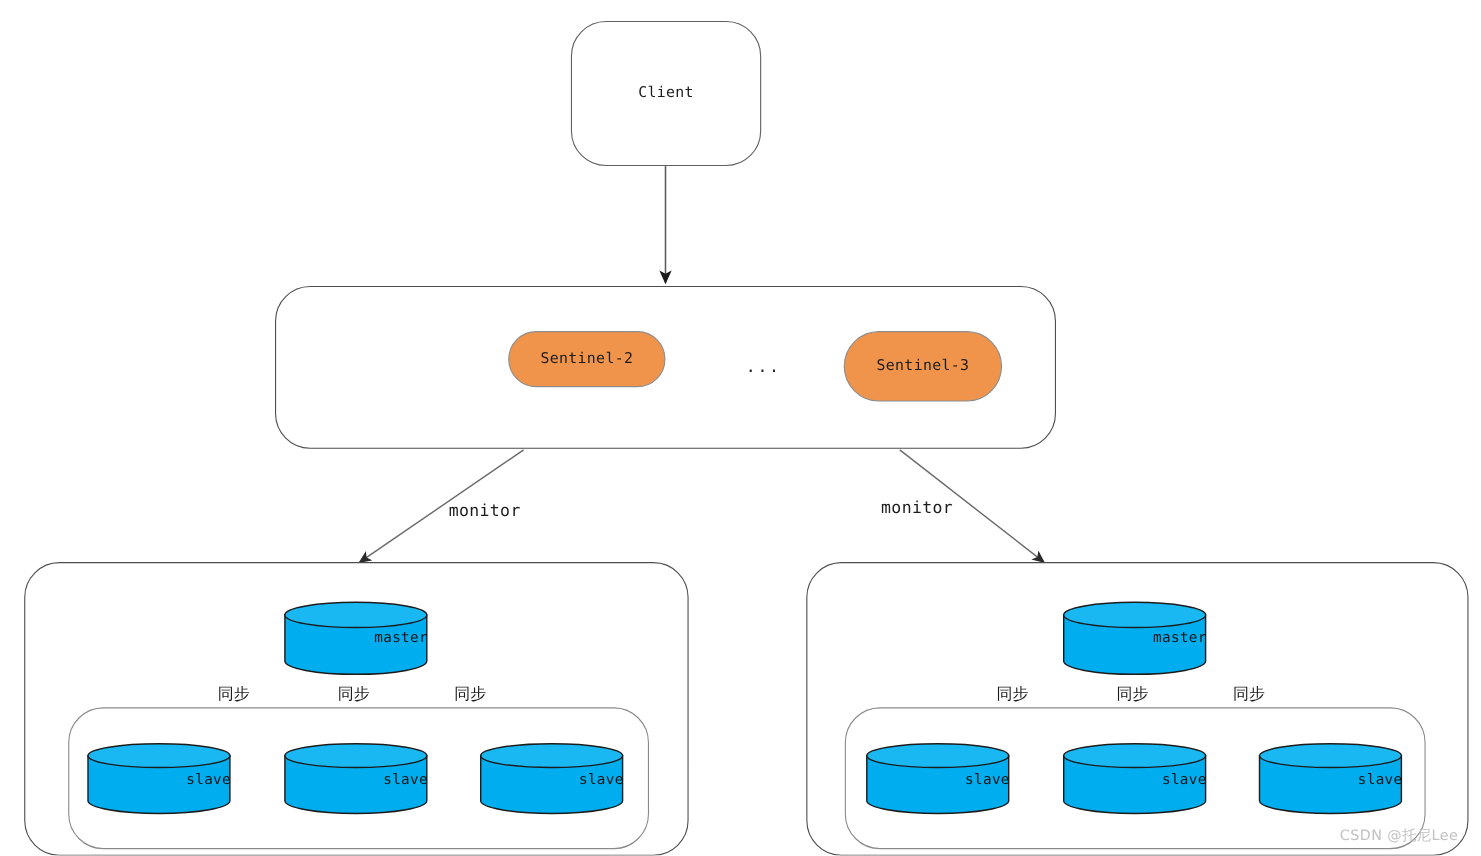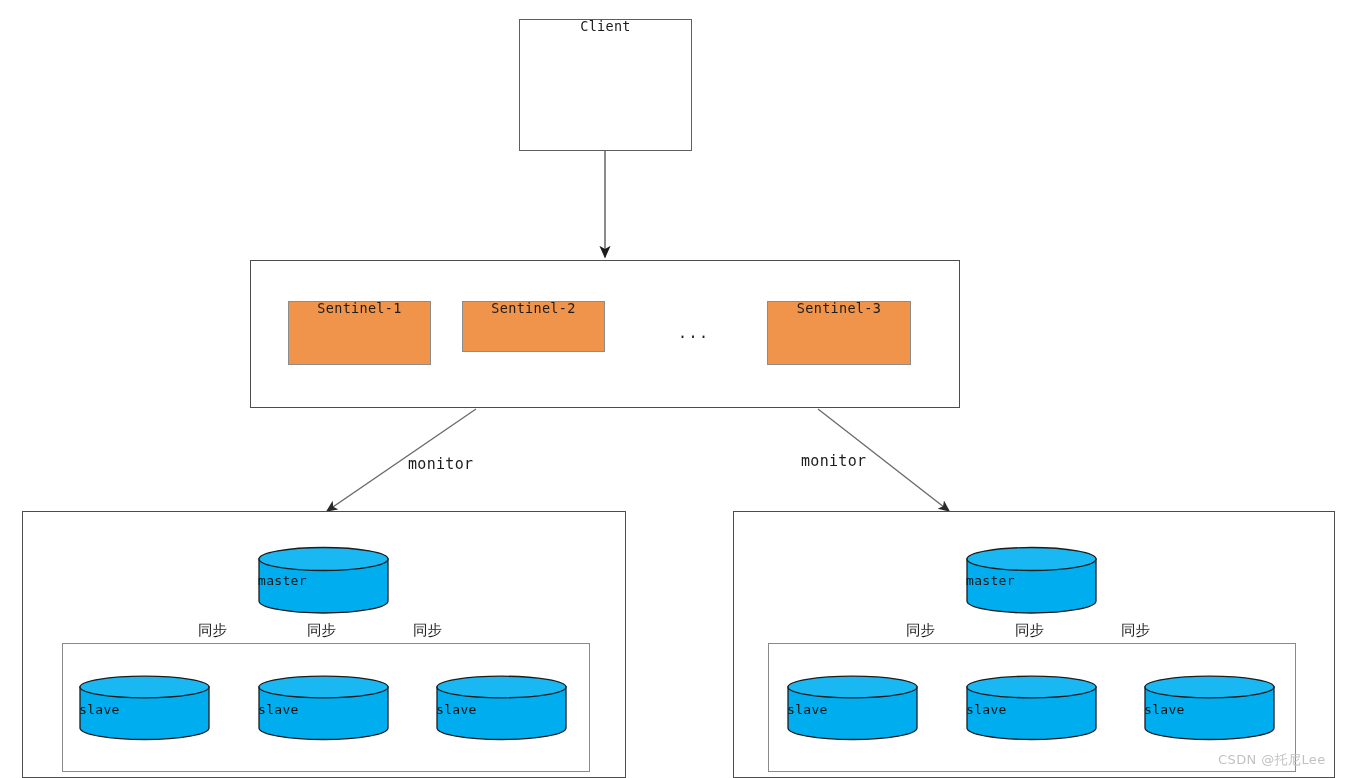--- a/index.html
+++ b/index.html
@@ -24,22 +24,23 @@
     top: 0;
     width: 1346px;
     height: 778px;
     pointer-events: none;
   }
   
   .box {
     position: absolute;
     box-sizing: border-box;
     display: flex;
-    align-items: flex-start;
+    align-items: center;
     justify-content: center;
+    border-radius: 32px;
   }
   .client-box {
     border: 1.3px solid #5f5f5f;
     background: #ffffff;
   }
   .container-box {
     background: #ffffff;
     border: 1.3px solid #4d4d4d;
   }
   .inner-container-box {
@@ -63,21 +64,21 @@
     position: absolute;
   }
   .cyl svg {
     display: block;
     overflow: visible;
   }
   .cyl-label {
     position: absolute;
     left: 0;
     width: 100%;
-    text-align: left;
+    text-align: right;
     font-family: "DejaVu Sans Mono", "Liberation Mono", monospace;
     font-size: 13px;
     color: #141414;
     letter-spacing: 0.3px;
     white-space: nowrap;
     pointer-events: none;
   }
   
   .edge-label {
     position: absolute;
@@ -149,23 +150,20 @@
     <line x1="1031" y1="617" x2="1031" y2="669" stroke="#1c1c1c" stroke-width="1.5" marker-end="url(#arrowSolid)"></line>
     <line x1="1031" y1="617" x2="1202" y2="672" stroke="#1c1c1c" stroke-width="1.6" stroke-dasharray="9,6" marker-end="url(#arrowSolid)"></line>
   </svg>
 
   <div class="box client-box" style="left:519px; top:19px; width:173px; height:132px;">
     <span class="box-label">Client</span>
   </div>
 
   <div class="box container-box" style="left:250px; top:260px; width:710px; height:148px;"></div>
 
-  <div class="box sentinel-box" style="left:288px; top:301px; width:143px; height:64px;">
-    <span class="box-label">Sentinel-1</span>
-  </div>
 
   <div class="box sentinel-box" style="left:462px; top:301px; width:143px; height:51px;">
     <span class="box-label">Sentinel-2</span>
   </div>
 
   <div class="ellipsis-dots" style="left:678px; top:324px;">...</div>
 
   <div class="box sentinel-box" style="left:767px; top:301px; width:144px; height:64px;">
     <span class="box-label">Sentinel-3</span>
   </div>

